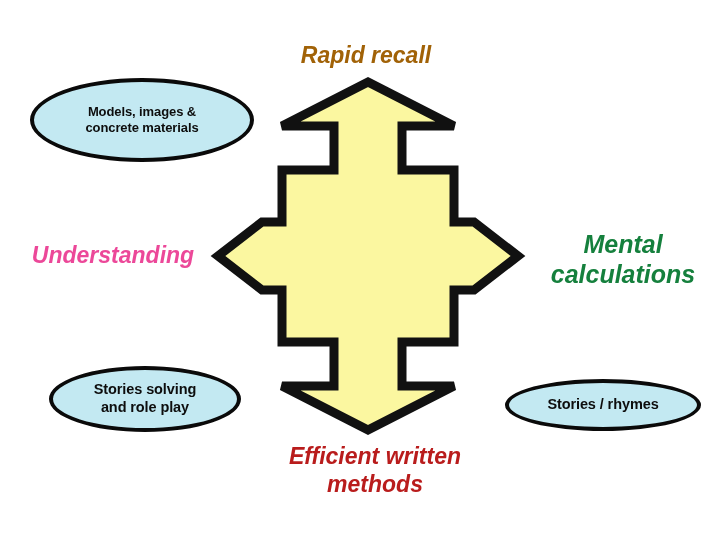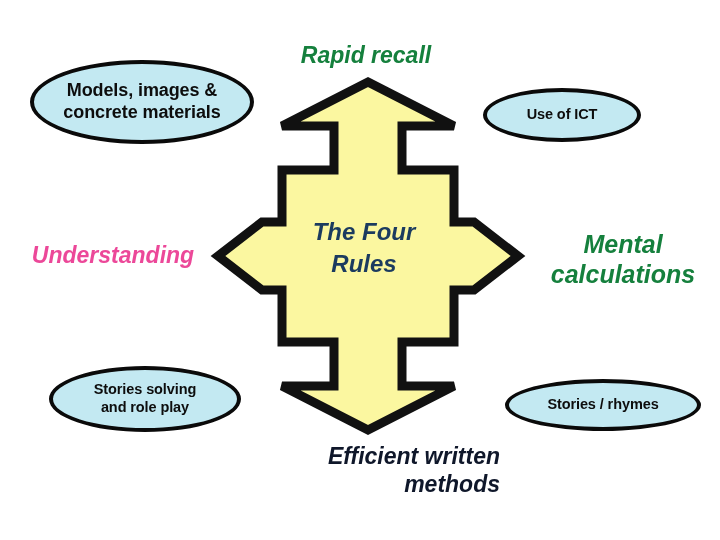--- a/index.html
+++ b/index.html
@@ -34,54 +34,53 @@
     font-weight: bold;
     line-height: 1.22;
     letter-spacing: -0.1px;
   }
   .ellipse .etext {
     display: block;
     padding: 0 10px;
     white-space: pre-line;
   }
 
-  #ellipse-models   { left: 30px;  top: 60px;  width: 224px; height: 84px;  font-size: 18px; }
+  #ellipse-models   { left: 30px;  top: 78px;  width: 224px; height: 84px;  font-size: 13px; }
   #ellipse-ict      { left: 483px; top: 88px;  width: 158px; height: 54px;  font-size: 14.5px; }
   #ellipse-problem  { left: 49px;  top: 366px; width: 192px; height: 66px;  font-size: 14.5px; }
   #ellipse-stories  { left: 505px; top: 379px; width: 196px; height: 52px;  font-size: 14.5px; }
 
   
   .label {
     position: absolute;
     text-align: center;
     font-weight: bold;
     font-style: italic;
     line-height: 1.2;
     white-space: pre-line;
   }
   #label-rapid-recall {
     left: 236px; top: 42px; width: 260px;
     font-size: 23px;
-    color: #15803d;
+    color: #a16207;
   }
   #label-understanding {
     left: 8px; top: 242px; width: 210px;
     font-size: 23px;
     color: #ec4899;
   }
   #label-mental {
     left: 518px; top: 229px; width: 210px;
     font-size: 25px;
     color: #15803d;
   }
   #label-efficient {
     left: 250px; top: 443px; width: 250px;
     font-size: 23px;
-    color: #0f172a;
-    text-align: right;
+    color: #b91c1c;
   }
 
   
   #four-way-arrow {
     position: absolute;
     left: 208px;
     top: 78px;
     width: 320px;
     height: 356px;
   }
@@ -109,41 +108,36 @@
 </head>
 <body>
 
 <div id="stage">
 
   <div class="ellipse" id="ellipse-models">
     <span class="etext">Models, images &amp;
 concrete materials</span>
   </div>
 
-  <div class="ellipse" id="ellipse-ict">
-    <span class="etext">Use of ICT</span>
-  </div>
 
   <div class="ellipse" id="ellipse-problem">
     <span class="etext">Stories solving
 and role play</span>
   </div>
 
   <div class="ellipse" id="ellipse-stories">
     <span class="etext">Stories / rhymes</span>
   </div>
 
   <div id="four-way-arrow">
     <svg viewBox="0 0 320 356" preserveAspectRatio="none">
       <polygon points="160.0,4.0 246.0,48.0 194.0,48.0 194.0,92.0 246.0,92.0 246.0,144.0 266.0,144.0 310.0,178.0 266.0,212.0 246.0,212.0 246.0,264.0 194.0,264.0 194.0,308.0 246.0,308.0 160.0,352.0 74.0,308.0 126.0,308.0 126.0,264.0 74.0,264.0 74.0,212.0 54.0,212.0 10.0,178.0 54.0,144.0 74.0,144.0 74.0,92.0 126.0,92.0 126.0,48.0 74.0,48.0" fill="#fbf7a0" stroke="#111111" stroke-width="9" stroke-linejoin="miter"></polygon>
     </svg>
   </div>
 
-  <div id="center-text">The Four
-Rules</div>
 
   <div class="label" id="label-rapid-recall">Rapid recall</div>
 
   <div class="label" id="label-understanding">Understanding</div>
 
   <div class="label" id="label-mental">Mental
 calculations</div>
 
   <div class="label" id="label-efficient">Efficient written
 methods</div>

